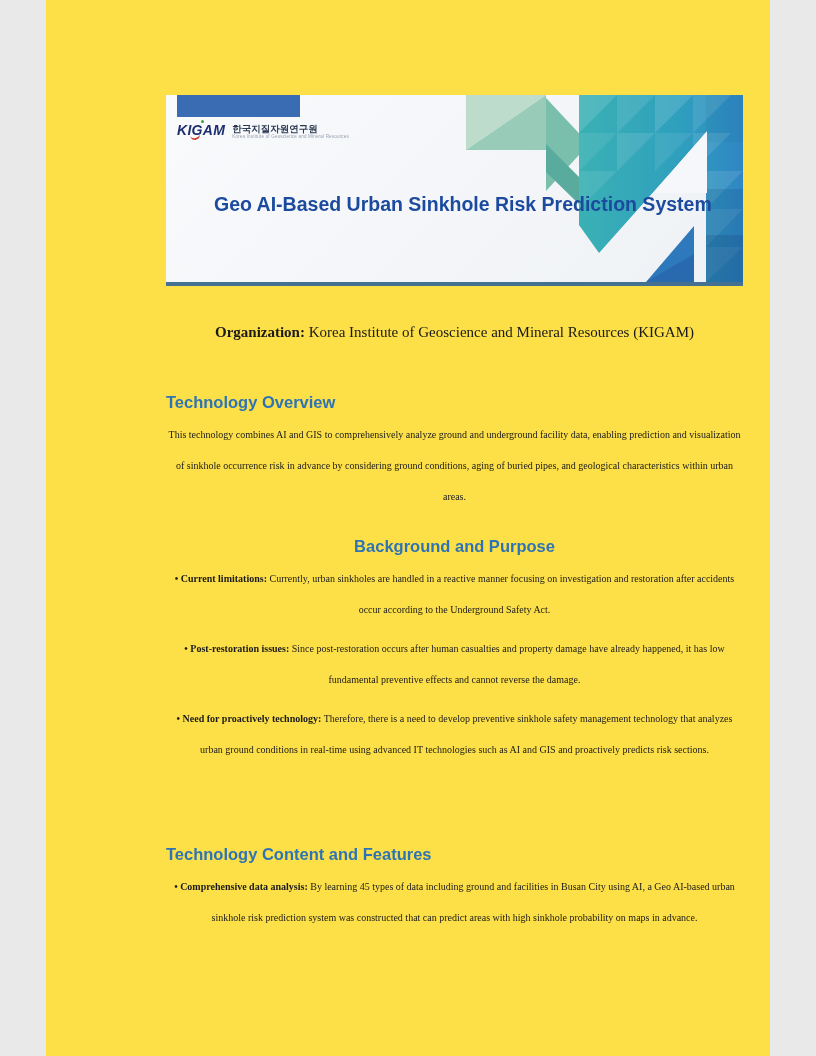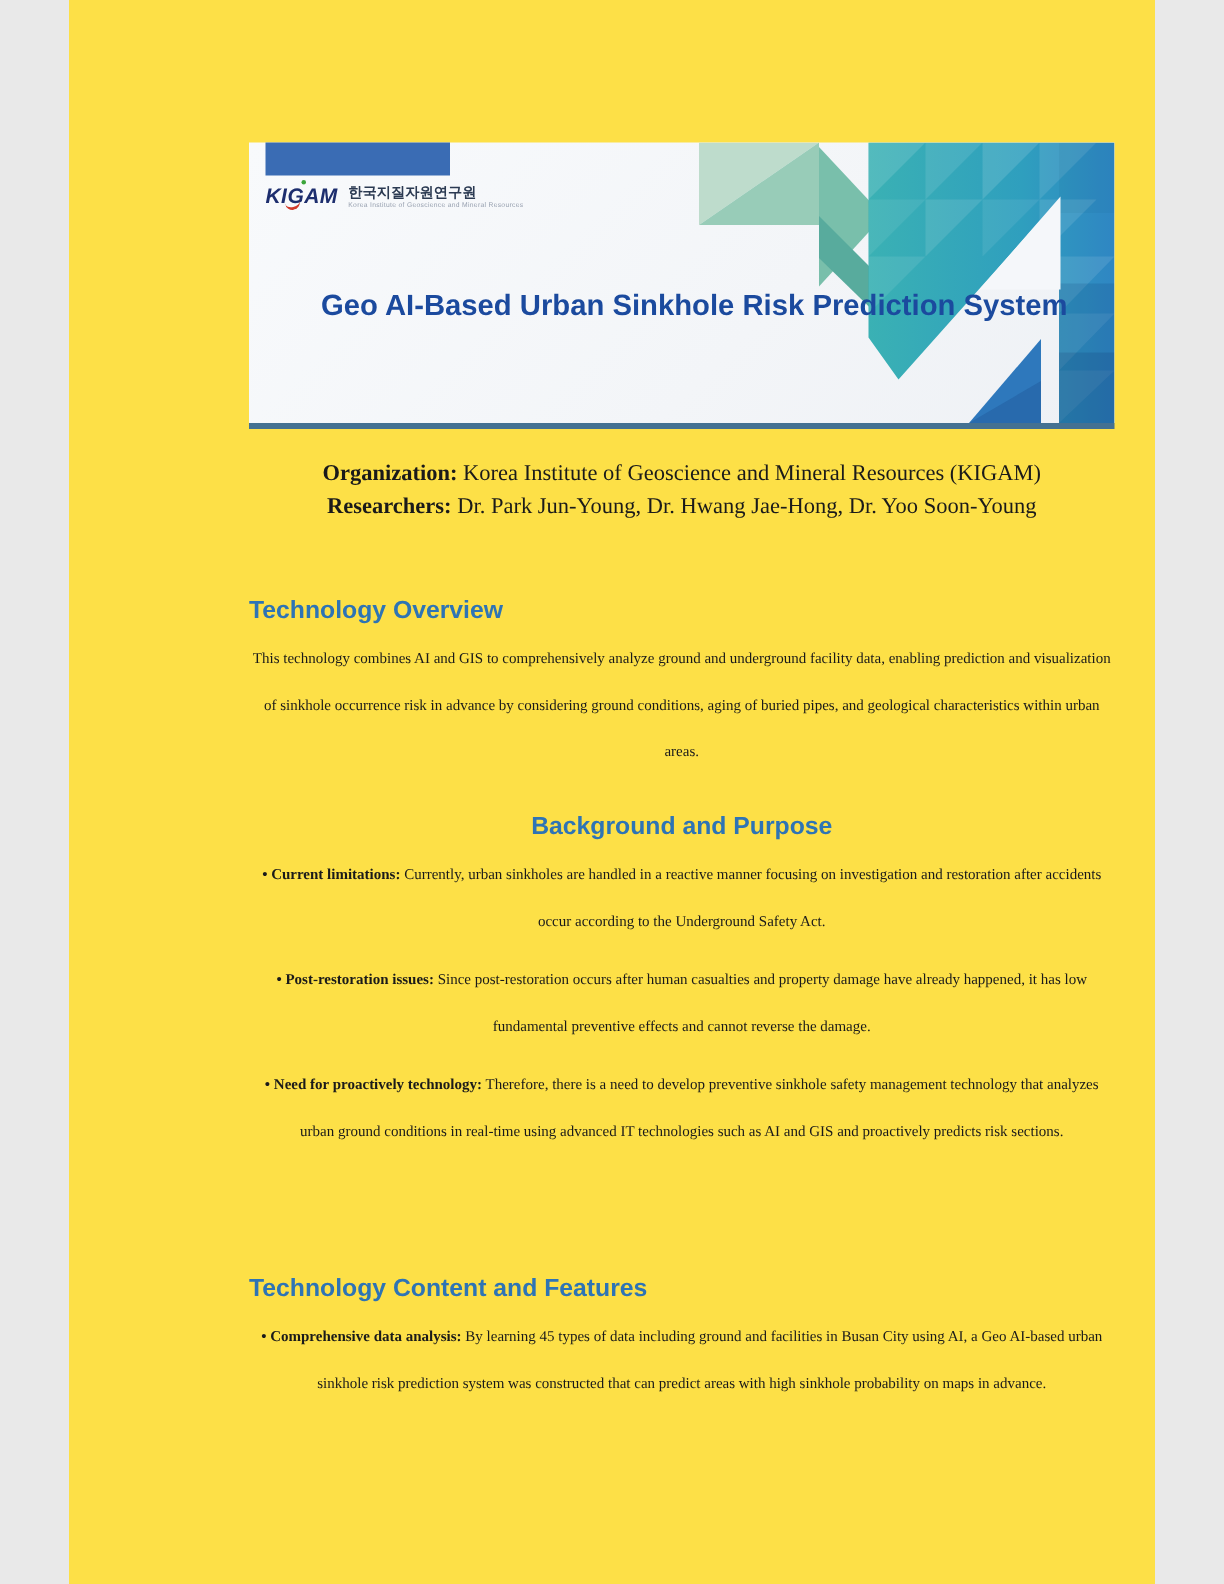--- a/index.html
+++ b/index.html
@@ -66,21 +66,21 @@
     position:absolute;left:20px;top:98px;
     width:540px;
     font-family:"Liberation Sans", sans-serif;
     font-weight:700;font-size:19.5px;line-height:22px;
     color:#1b4a9e;
     z-index:2;
     margin-left:28px;
   }
   
   .meta{
-    margin-top:20px;
+    margin-top:36px;
     text-align:center;
     font-size:15px;line-height:21.5px;
     color:#1a1a1a;
   }
   .meta b{font-weight:700;}
   h2{
     font-family:"Liberation Sans", sans-serif;
     font-weight:700;font-size:16.5px;line-height:20px;
     color:#2E74B5;
     margin:0;
@@ -157,21 +157,20 @@
           <span class="logo-korean">한국지질자원연구원</span>
           <span class="logo-english">Korea Institute of Geoscience and Mineral Resources</span>
         </span>
       </div>
 
       <div class="banner-title">Geo AI-Based Urban Sinkhole Risk Prediction System</div>
     </div>
 
     <div class="meta">
       <div><b>Organization:</b><span> Korea Institute of Geoscience and Mineral Resources (KIGAM)</span></div>
-      <div><b>Researchers:</b><span> Dr. Park Jun-Young, Dr. Hwang Jae-Hong, Dr. Yoo Soon-Young</span></div>
     </div>
 
     <div class="sec-1">
       <h2>Technology Overview</h2>
       <p class="body"><b></b><span>This technology combines AI and GIS to comprehensively analyze ground and underground facility data, enabling prediction and visualization of sinkhole occurrence risk in advance by considering ground conditions, aging of buried pipes, and geological characteristics within urban areas.</span></p>
     </div>
 
     <div class="sec-2">
       <h2>Background and Purpose</h2>
       <p class="body"><b>• Current limitations:</b><span> Currently, urban sinkholes are handled in a reactive manner focusing on investigation and restoration after accidents occur according to the Underground Safety Act.</span></p>

